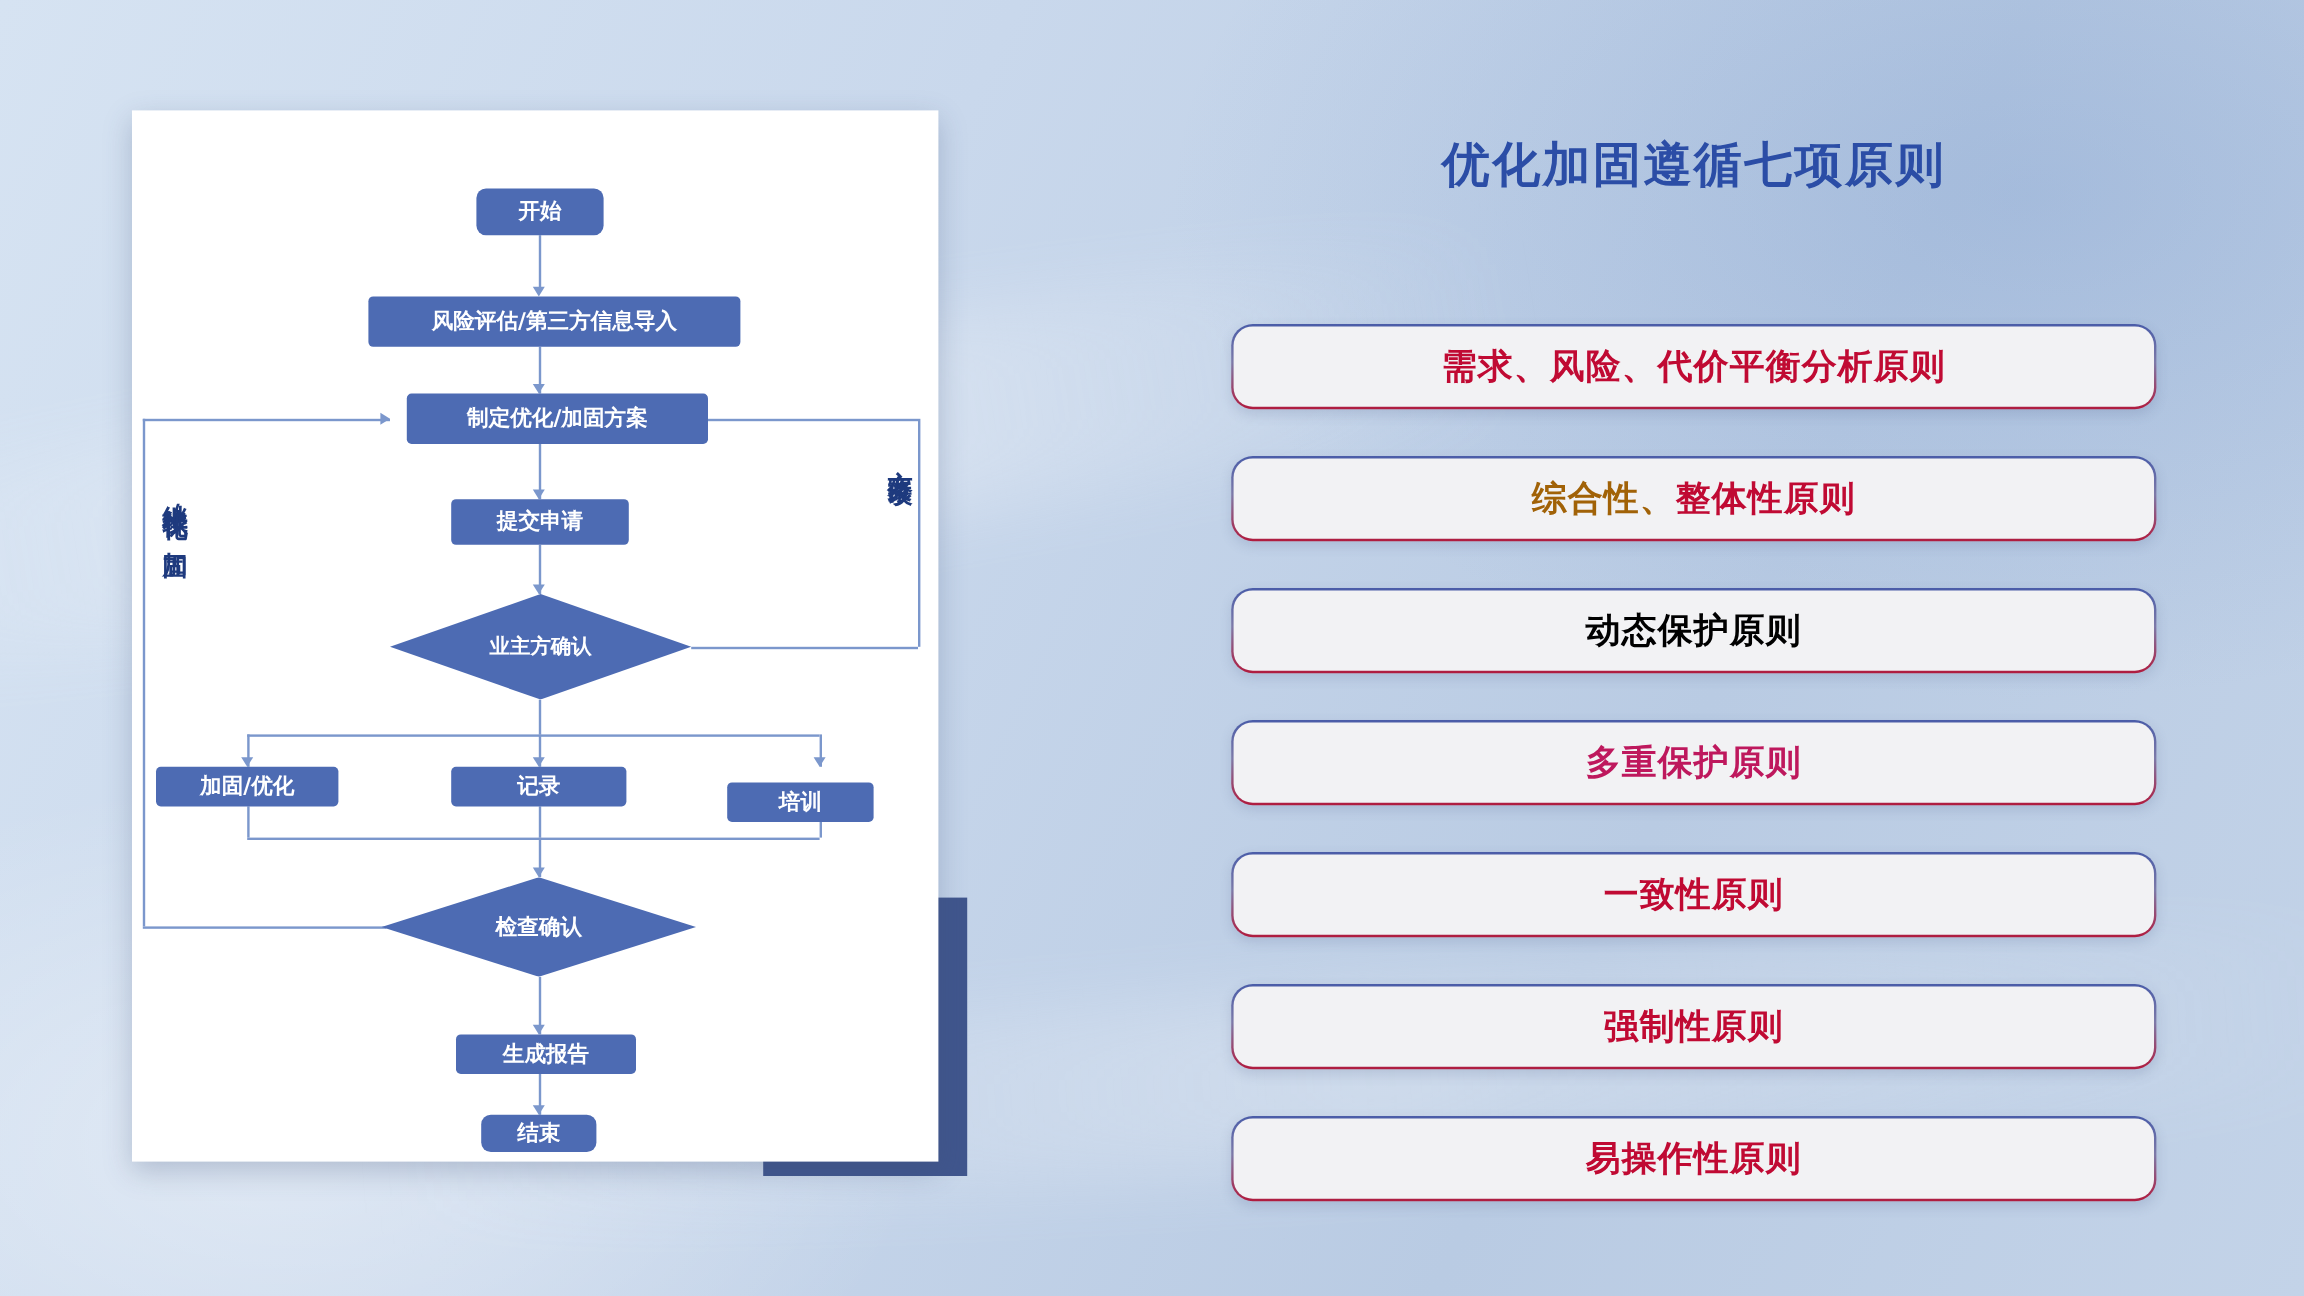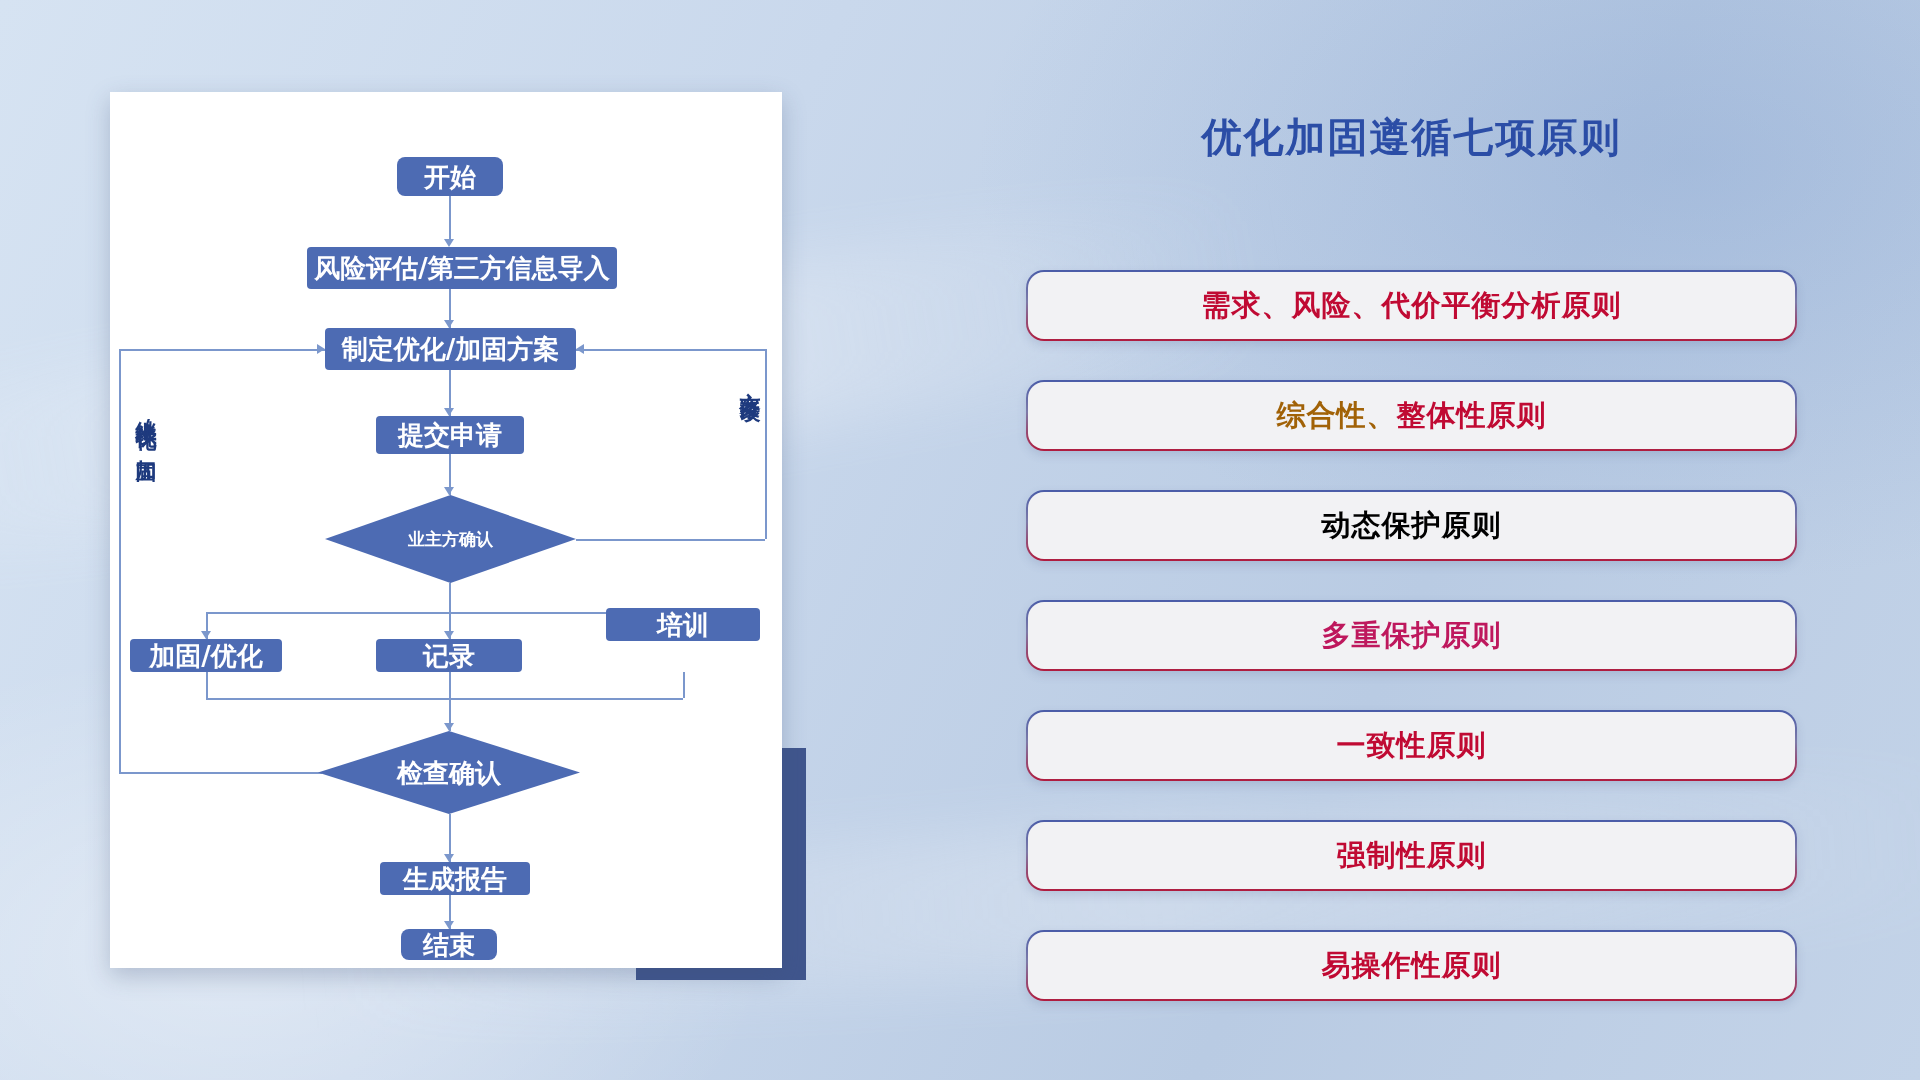--- a/index.html
+++ b/index.html
@@ -24,21 +24,21 @@
 
   
   .accent-rect{position:absolute; left:636px; top:748px; width:170px; height:232px;
     background:var(--accent-rect); z-index:0;}
 
   
   .card{position:absolute; left:110px; top:92px; width:672px; height:876px;
     background:#ffffff; z-index:1; box-shadow:0 8px 22px rgba(60,80,120,.28);}
 
   .node{position:absolute; background:var(--node); color:#fff; display:flex;
-    align-items:center; justify-content:center; font-weight:bold; font-size:26px;
+    align-items:center; justify-content:center; font-weight:bold; font-size:18px;
     line-height:1;}
   .rect{border-radius:4px;}
   .pill{border-radius:8px;}
   .diamond{clip-path:polygon(50% 0,100% 50%,50% 100%,0 50%); background:var(--node);}
 
   .vline{position:absolute; width:1.5px; background:var(--line);}
   .hline{position:absolute; height:1.5px; background:var(--line);}
   .arr-down{position:absolute; width:0; height:0;
     border-left:5px solid transparent; border-right:5px solid transparent;
     border-top:8px solid var(--line);}
@@ -113,36 +113,36 @@
   <div class="arr-down" style="left:334px;top:829px"></div>
   <div class="arr-right" style="left:207px;top:252px"></div>
   <div class="arr-left" style="left:466px;top:252px"></div>
 
   <div class="node pill" style="left:287px;top:65px;width:106px;height:39px">
     <span>开始</span>
   </div>
   <div class="node rect" style="left:197px;top:155px;width:310px;height:42px">
     <span>风险评估/第三方信息导入</span>
   </div>
-  <div class="node rect" style="left:215px;top:236px;width:251px;height:42px">
+  <div class="node rect" style="left:229px;top:236px;width:251px;height:42px">
     <span>制定优化/加固方案</span>
   </div>
   <div class="node rect" style="left:266px;top:324px;width:148px;height:38px">
     <span>提交申请</span>
   </div>
   <div class="node diamond" style="left:215px;top:403px;width:251px;height:88px;font-size:17px">
     <span>业主方确认</span>
   </div>
   <div class="node rect" style="left:20px;top:547px;width:152px;height:33px">
     <span>加固/优化</span>
   </div>
   <div class="node rect" style="left:266px;top:547px;width:146px;height:33px">
     <span>记录</span>
   </div>
-  <div class="node rect" style="left:496px;top:516px;width:154px;height:33px">
+  <div class="node rect" style="left:496px;top:560px;width:122px;height:33px">
     <span>培训</span>
   </div>
   <div class="node diamond" style="left:208px;top:639px;width:262px;height:83px">
     <span>检查确认</span>
   </div>
   <div class="node rect" style="left:270px;top:770px;width:150px;height:33px">
     <span>生成报告</span>
   </div>
   <div class="node pill" style="left:291px;top:837px;width:96px;height:31px">
     <span>结束</span>

